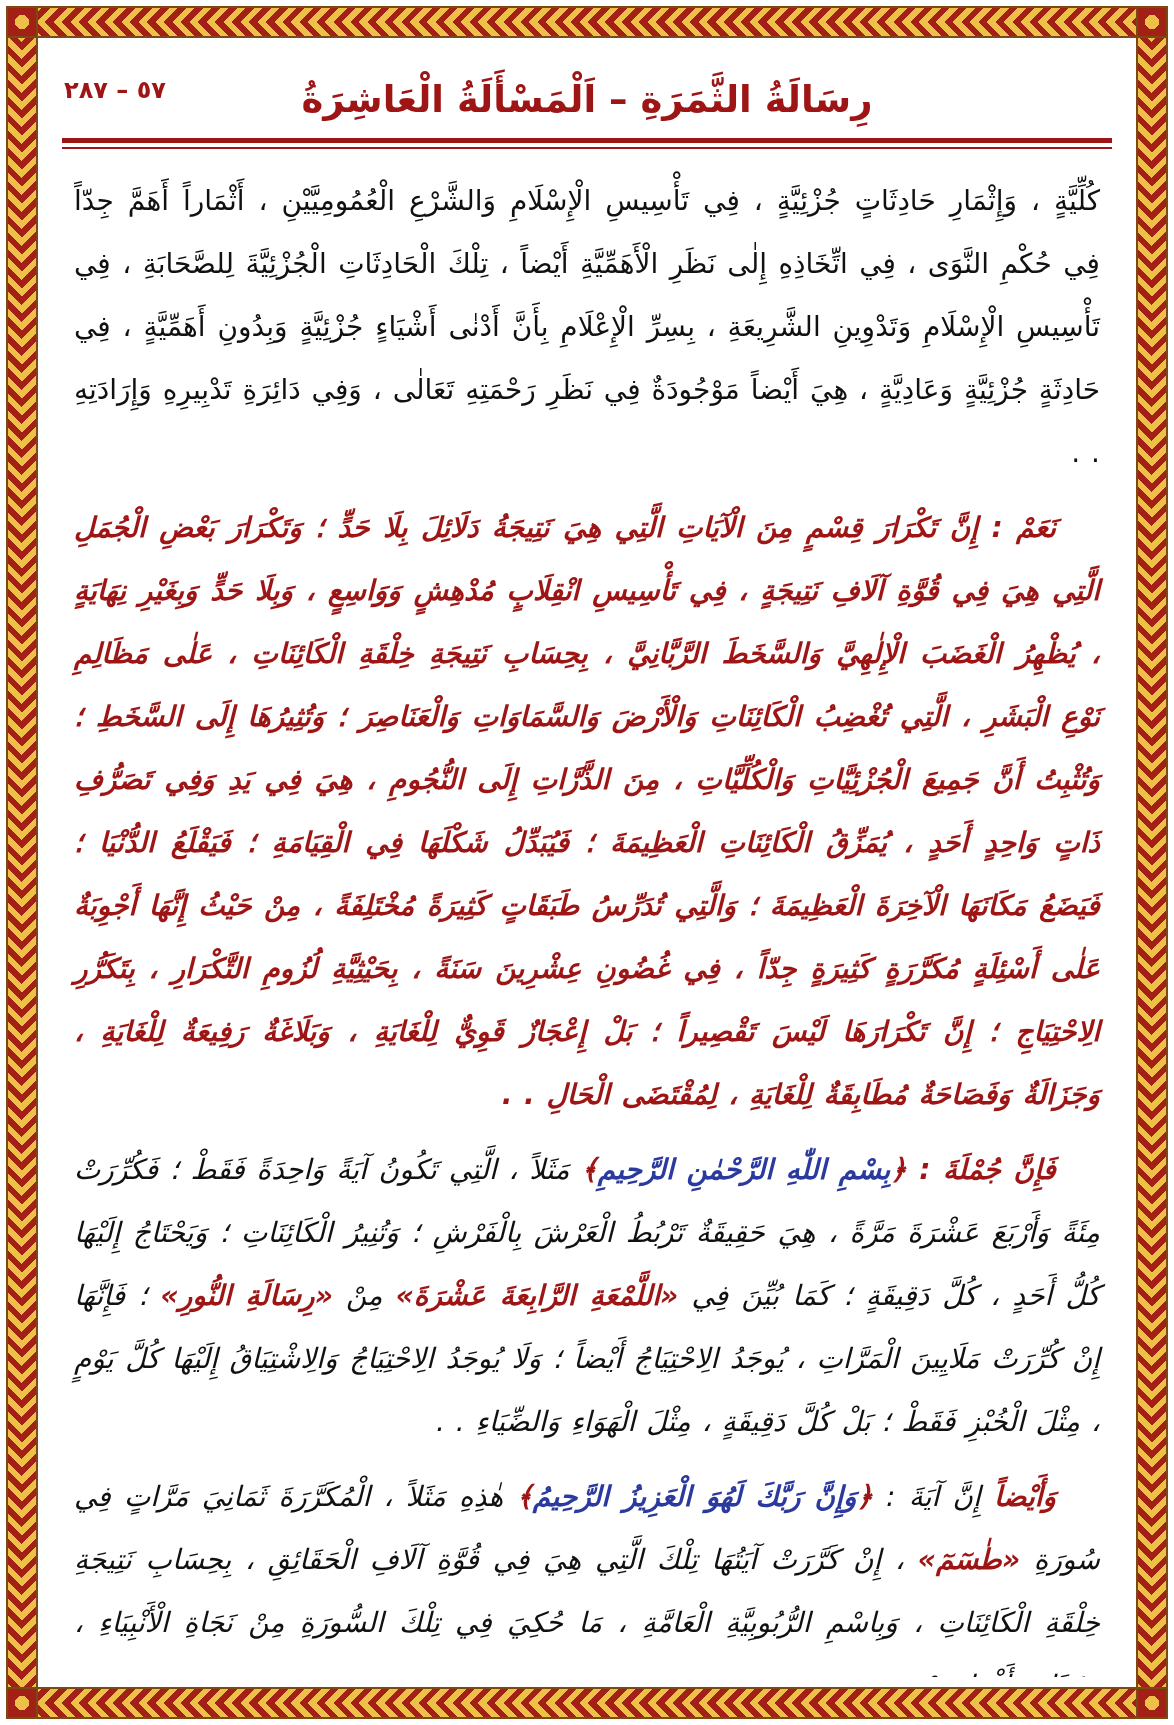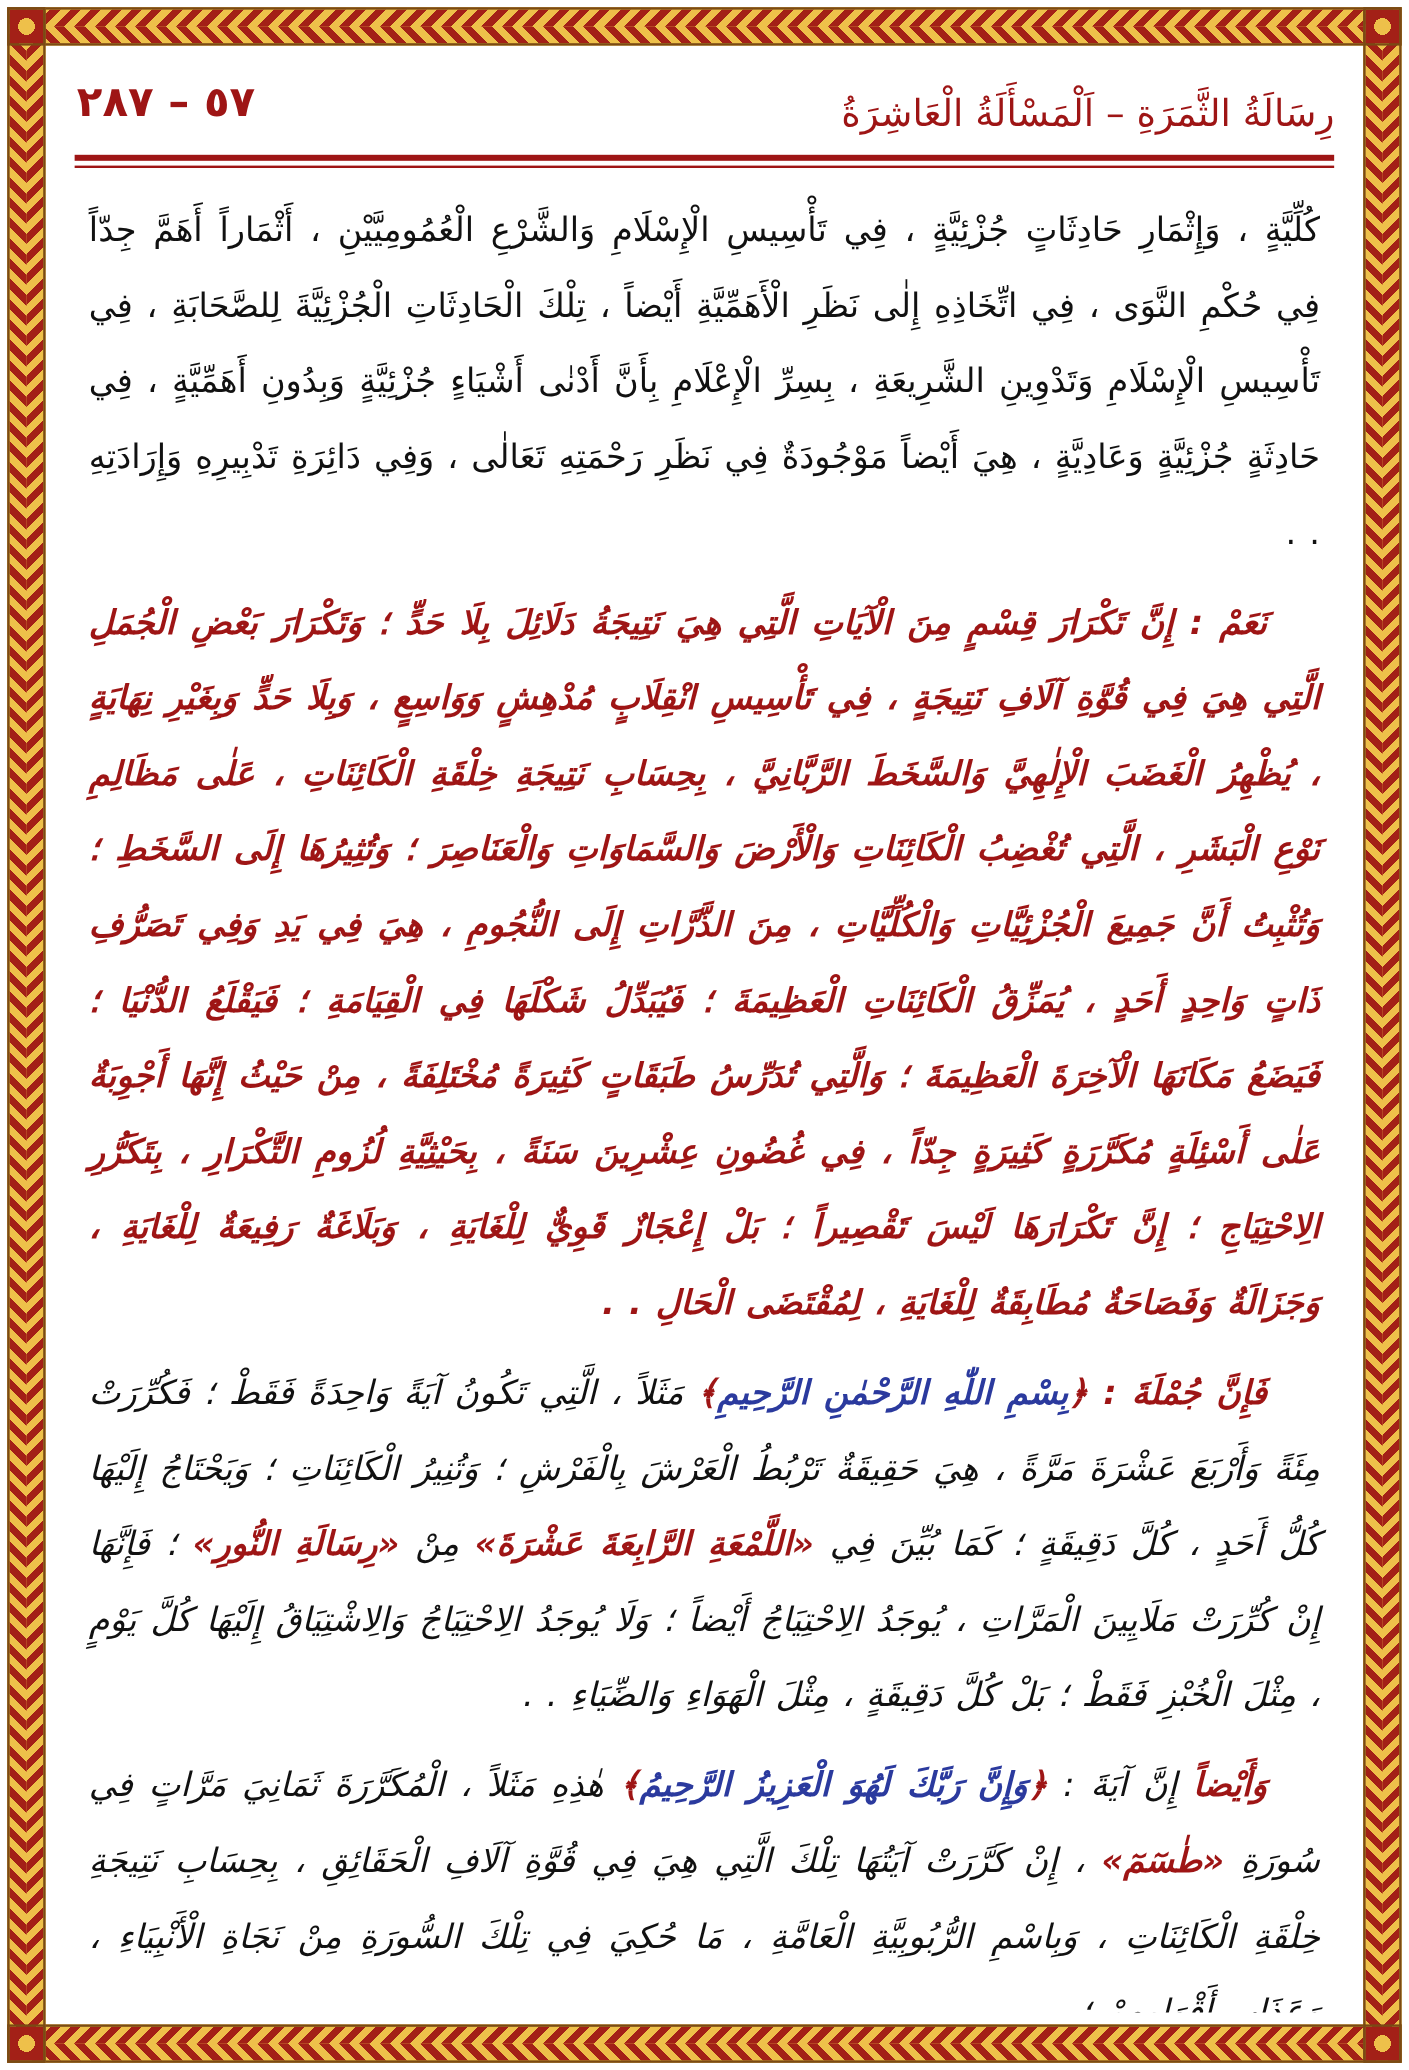--- a/index.html
+++ b/index.html
@@ -53,27 +53,27 @@
   .corner-tl{top:6px;left:6px;}  .corner-tr{top:6px;right:6px;}
   .corner-bl{bottom:6px;left:6px;} .corner-br{bottom:6px;right:6px;}
 
   
   .content{
     position:absolute;left:62px;right:62px;top:48px;bottom:48px;
     overflow:hidden;
   }
   .header{position:relative;padding-top:26px;}
   .page-title{
-    color:var(--red);
-    font-weight:normal;font-size:31px;line-height:1.4;
+    text-align:center;color:var(--red);
+    font-weight:bold;font-size:37px;line-height:1.4;
     direction:rtl;
   }
   .page-number{
-    position:absolute;left:2px;top:18px;
-    color:var(--red);font-weight:bold;font-size:35px;
+    position:absolute;left:2px;top:28px;
+    color:var(--red);font-weight:bold;font-size:24px;
     direction:rtl;white-space:nowrap;
   }
   .header-divider{
     margin-top:12px;height:4px;
     border-top:5px solid var(--red);
     border-bottom:2px solid var(--red);
   }
   .body-text{
     direction:rtl;
     text-align:justify;

